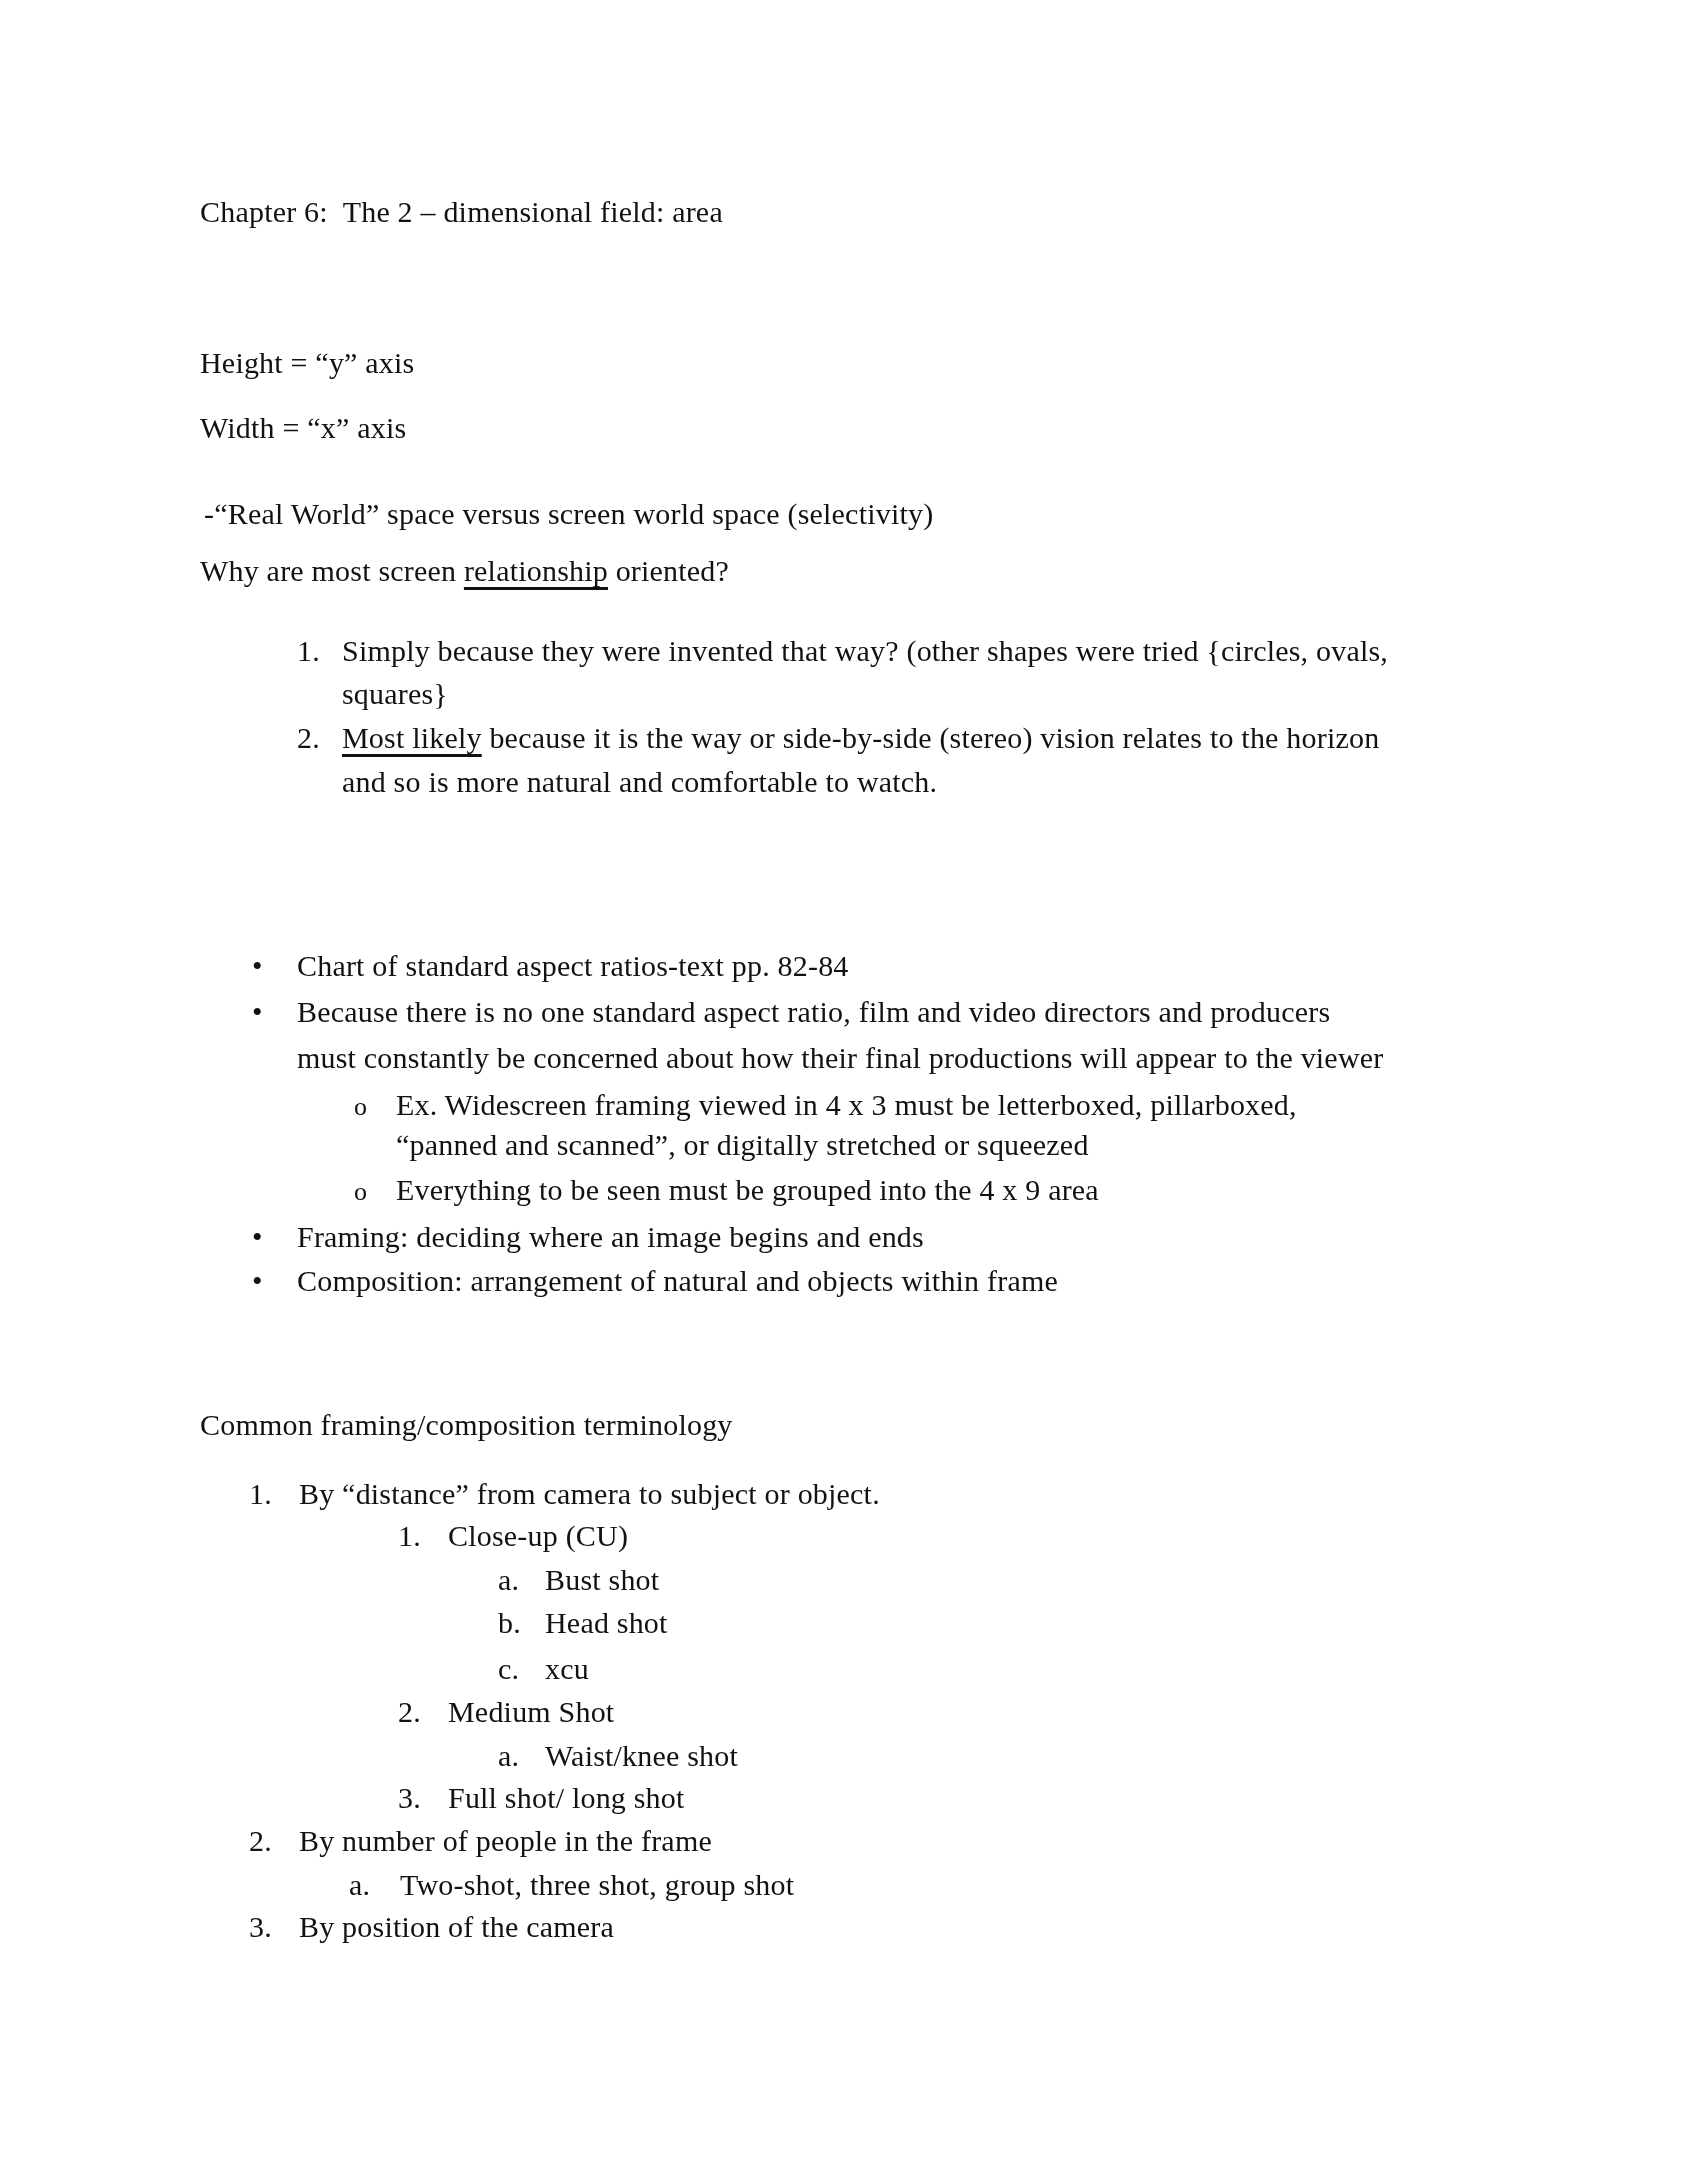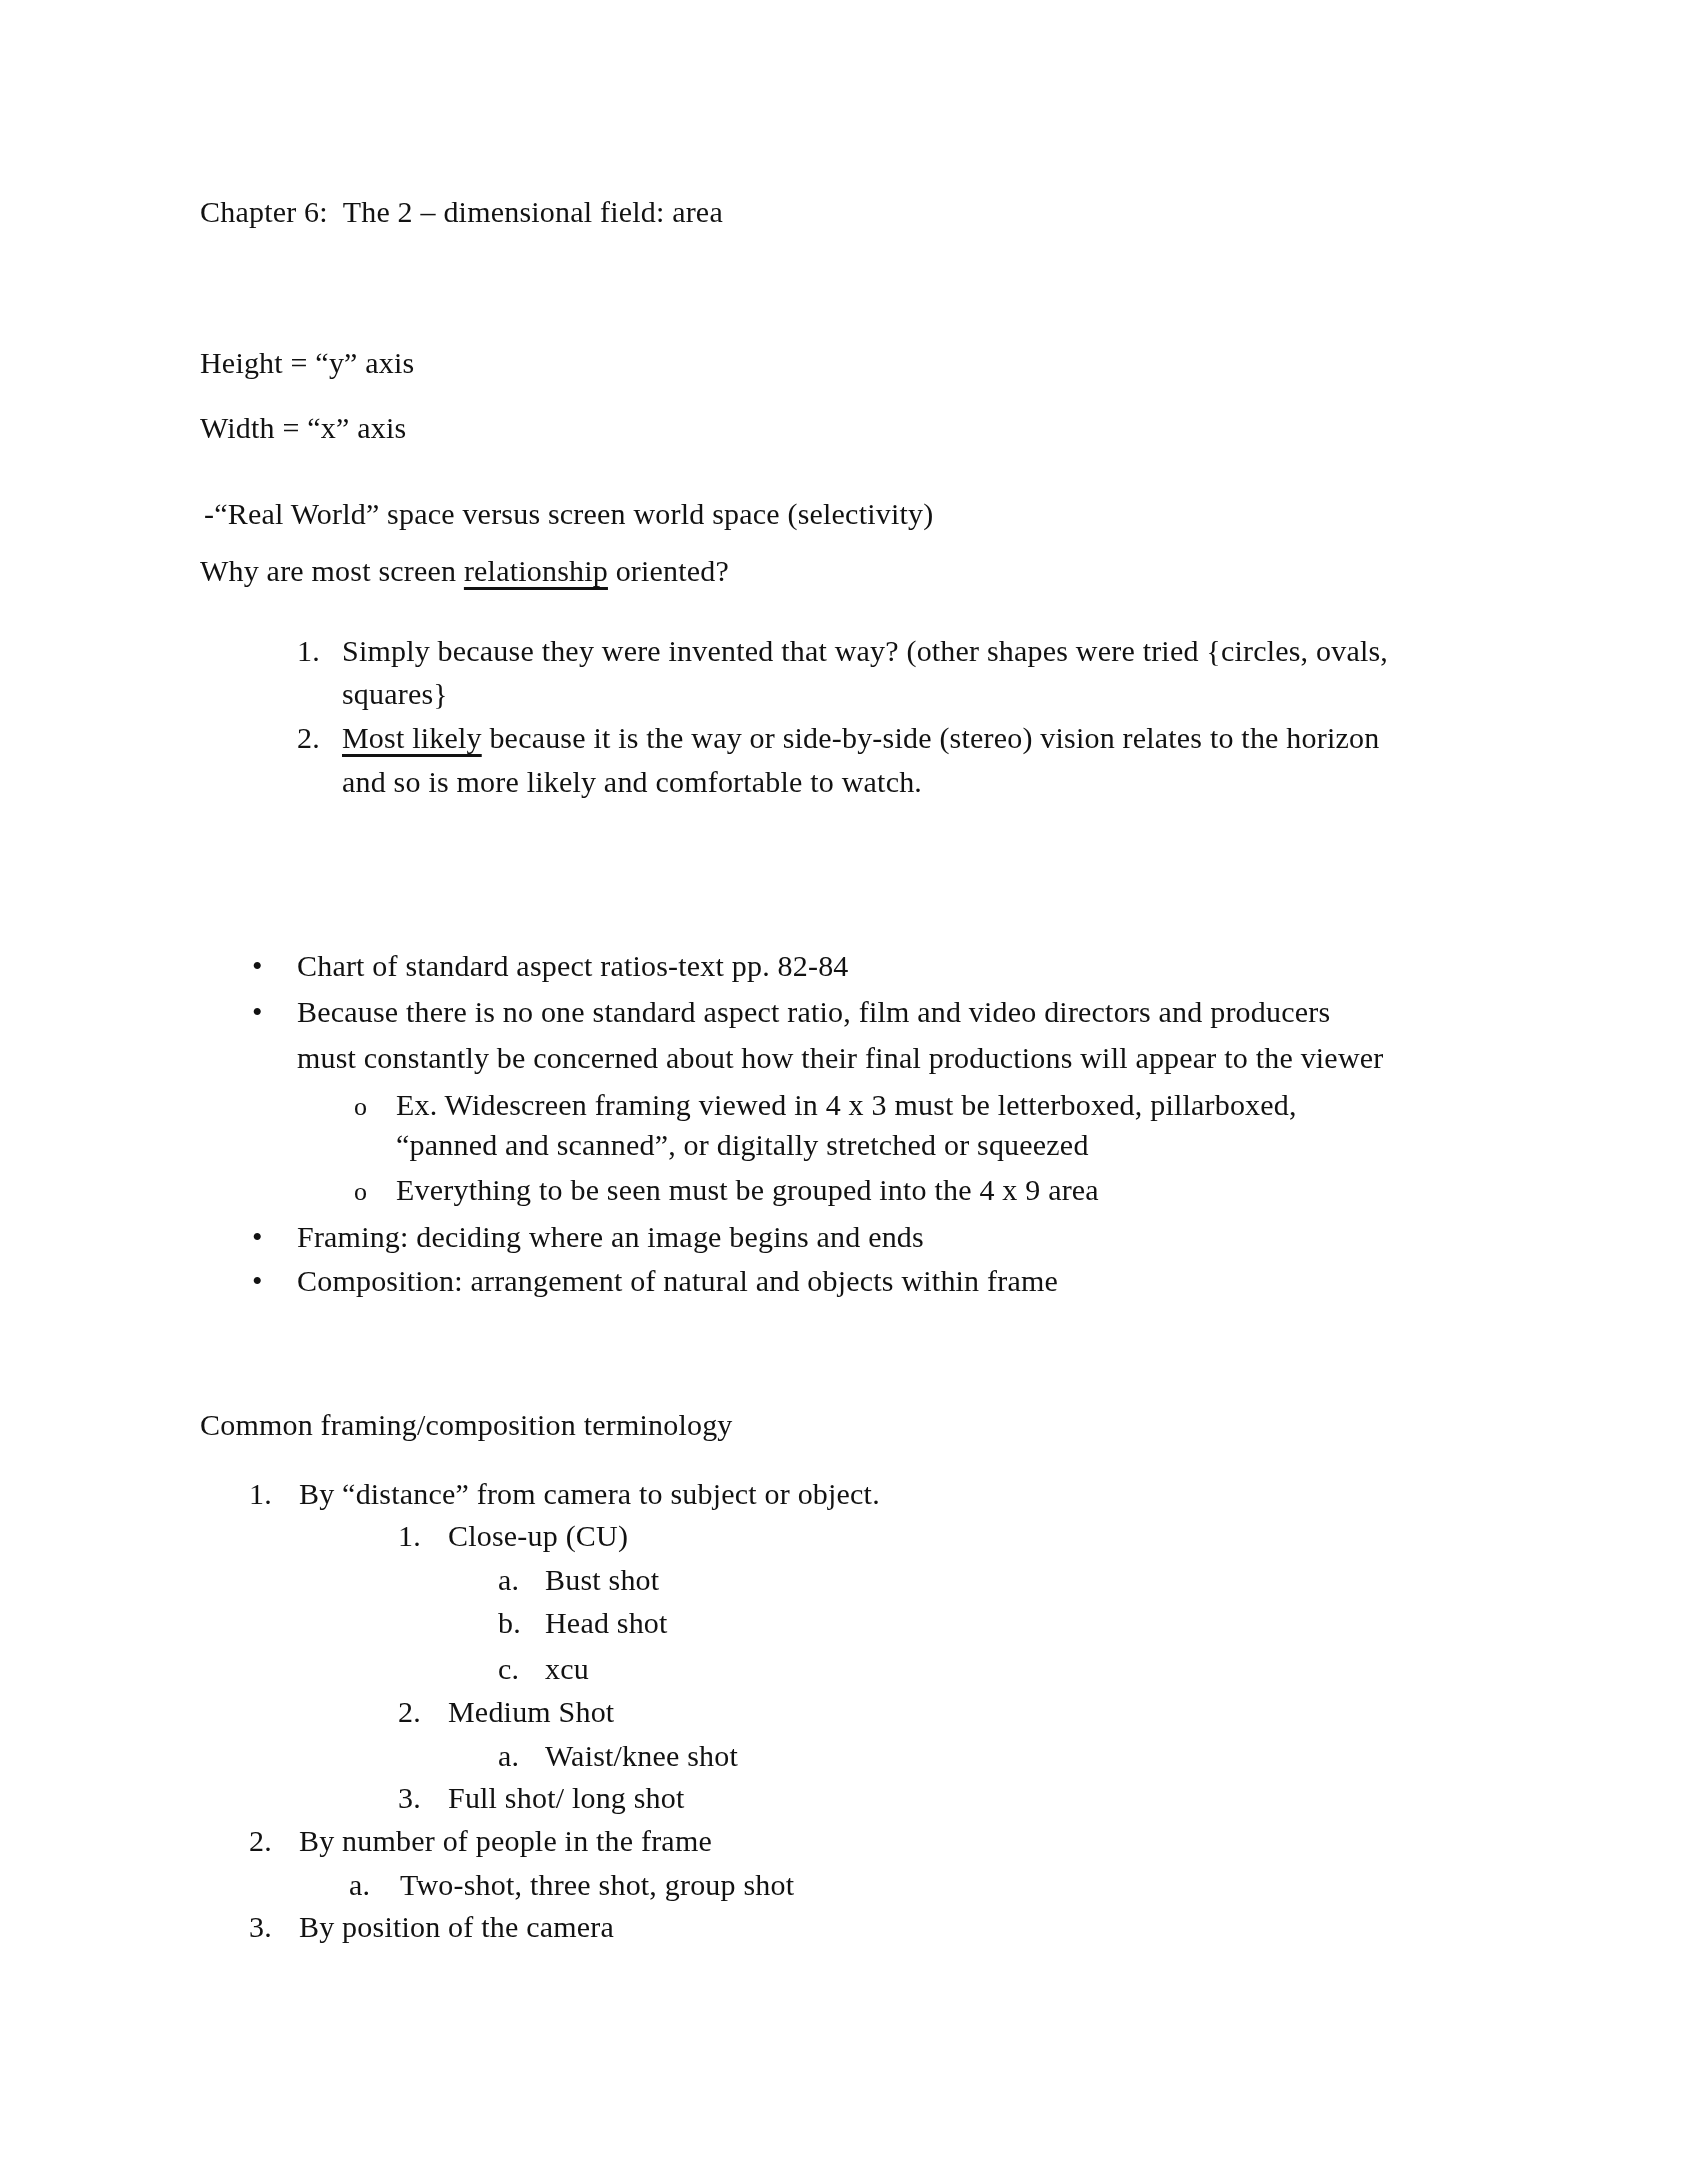--- a/index.html
+++ b/index.html
@@ -67,21 +67,21 @@
   <div class="line" style="top:636px; left:297px;">
     <span class="marker mk-num-top">1.</span><span>Simply because they were invented that way? (other shapes were tried {circles, ovals,</span>
   </div>
   <div class="line" style="top:679px; left:342px;">
     <span>squares}</span>
   </div>
   <div class="line" style="top:723px; left:297px;">
     <span class="marker mk-num-top">2.</span><span class="ul">Most likely</span><span> because it is the way or side-by-side (stereo) vision relates to the horizon</span>
   </div>
   <div class="line" style="top:767px; left:342px;">
-    <span>and so is more likely and comfortable to watch.</span>
+    <span>and so is more natural and comfortable to watch.</span>
   </div>
 
   <div class="line" style="top:951px; left:252px;">
     <span class="marker mk-bullet">•</span><span>Chart of standard aspect ratios-text pp. 82-84</span>
   </div>
   <div class="line" style="top:997px; left:252px;">
     <span class="marker mk-bullet">•</span><span>Because there is no one standard aspect ratio, film and video directors and producers</span>
   </div>
   <div class="line" style="top:1043px; left:297px;">
     <span>must constantly be concerned about how their final productions will appear to the viewer</span>

